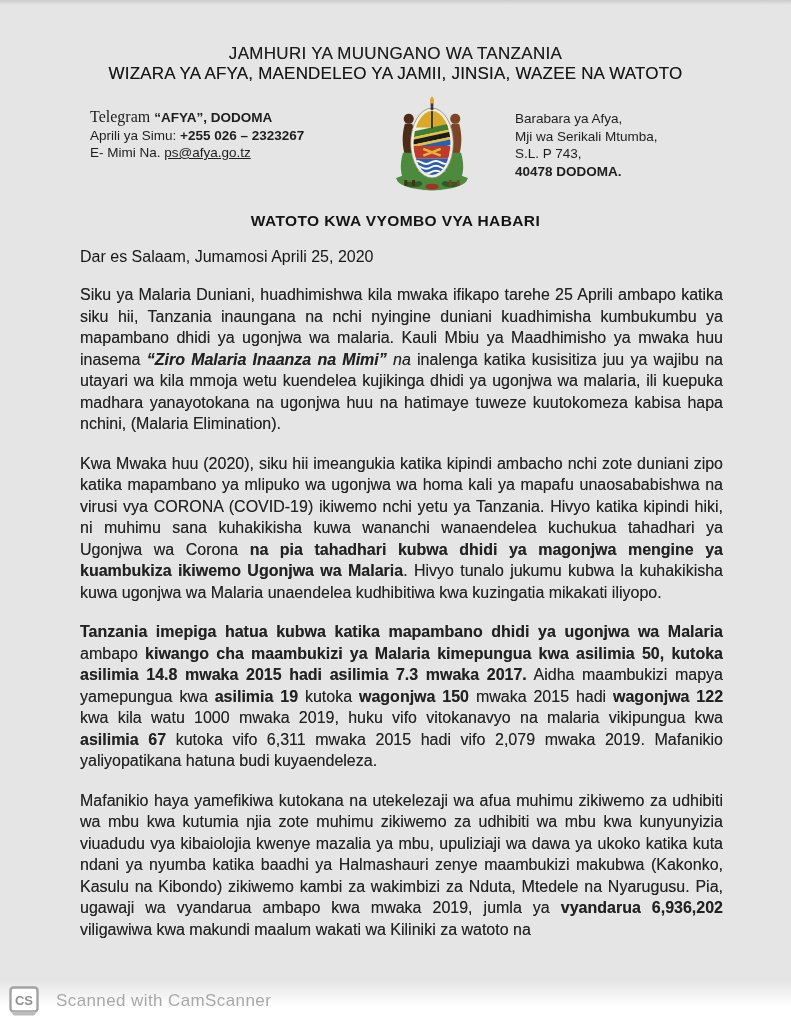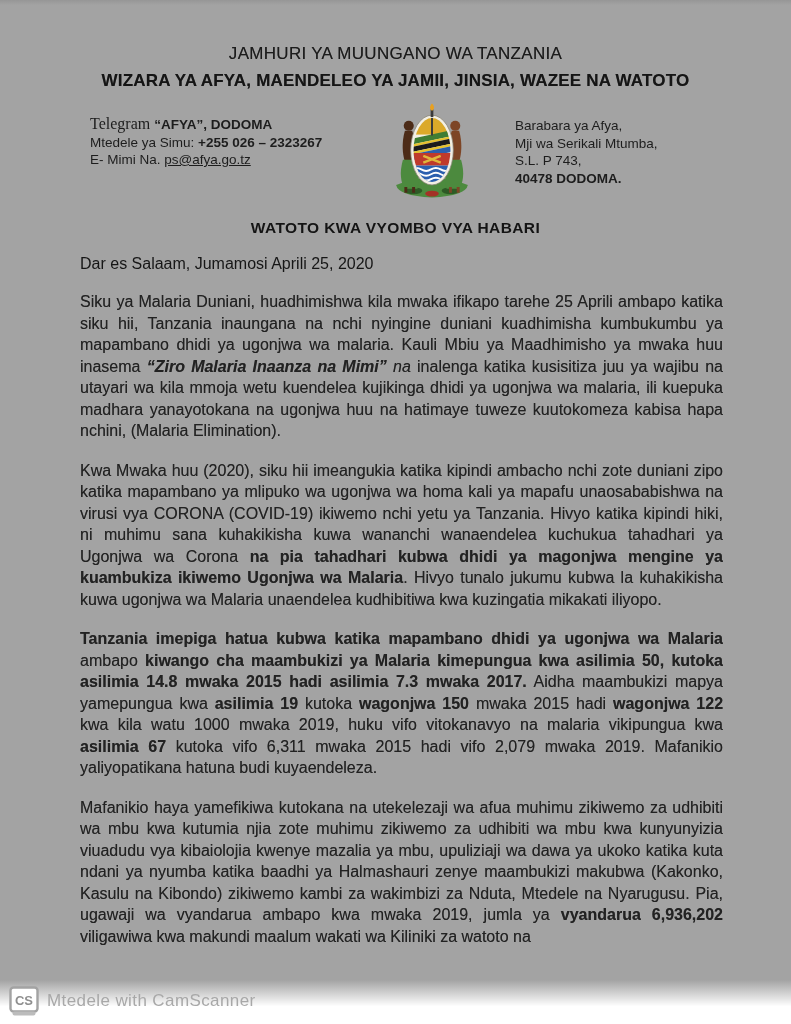--- a/index.html
+++ b/index.html
@@ -1,35 +1,35 @@
 <!DOCTYPE html>
 <html><head>
 <meta charset="utf-8">
 <style>
   html,body{margin:0;padding:0;background:#ffffff;}
   .page{
     position:relative;
     width:791px;height:1024px;
-    background:#a3a3a3;
+    background:#e5e5e5;
     overflow:hidden;
     font-family:"Liberation Sans","DejaVu Sans",sans-serif;
     color:#212121;
   }
   .scan-edge{
     position:absolute;top:0;left:0;right:0;height:5px;
     background:linear-gradient(to bottom, rgba(90,90,90,0.18), rgba(255,255,255,0));
   }
   .h1{
     margin-top:44px;text-align:center;
     font-size:17px;font-weight:400;letter-spacing:.3px;color:#1c1c1c;
     text-shadow:0 0 .5px rgba(20,20,20,.55);
   }
   .h2{
-    margin-top:7px;text-align:center;
-    font-size:17px;font-weight:700;letter-spacing:.2px;color:#151515;
+    text-align:center;
+    font-size:17px;font-weight:400;letter-spacing:.2px;color:#151515;
     text-shadow:0 0 .5px rgba(20,20,20,.5);
   }
   .head-row{
     display:flex;align-items:flex-start;
     padding:0 64px 0 90px;margin-top:16px;height:104px;
   }
   .contact{width:258px;padding-top:8px;font-size:13.5px;line-height:17.5px;color:#1d1d1d;}
   .contact .serif{font-family:"Liberation Serif","DejaVu Serif",serif;font-size:16px;}
   .bold{font-weight:700;}
   .email{color:inherit;text-decoration:underline;cursor:pointer;}
@@ -44,39 +44,39 @@
     text-align:justify;color:#222;
     text-shadow:0 0 .5px rgba(30,30,30,.5);
   }
   .para .b{font-weight:700;}
   .para .i{font-style:italic;}
   .footer{
     position:absolute;left:0;right:0;bottom:0;height:44px;
     background:linear-gradient(to bottom, rgba(255,255,255,0), #ffffff 60%);
     display:flex;align-items:flex-end;
   }
-  .footer-inner{display:flex;align-items:center;gap:8px;padding:0 0 8px 9px;}
+  .footer-inner{display:flex;align-items:center;gap:17px;padding:0 0 8px 9px;}
   .cs-label{
     font-size:17px;color:#a8a8a8;letter-spacing:.4px;
     font-weight:400;
   }
 </style>
 </head>
 <body>
 
 <div class="page">
   <div class="scan-edge"></div>
 
   <div class="h1">JAMHURI YA MUUNGANO WA TANZANIA</div>
   <div class="h2">WIZARA YA AFYA, MAENDELEO YA JAMII, JINSIA, WAZEE NA WATOTO</div>
 
   <div class="head-row">
     <div class="contact">
       <div><span class="serif">Telegram </span><span class="bold">“AFYA”, DODOMA</span></div>
-      <div><span>Mtedele ya Simu: </span><span class="bold">+255 026 – 2323267</span></div>
+      <div><span>Aprili ya Simu: </span><span class="bold">+255 026 – 2323267</span></div>
       <div><span>E- Mimi Na. </span><a class="email">ps@afya.go.tz</a></div>
     </div>
 
     <div class="emblem-wrap">
       <svg width="126" height="102" viewBox="0 0 130 104" aria-hidden="true">
 
         <path d="M28 86 Q65 71 102 86 Q100 97 65 99 Q30 97 28 86 Z" fill="#4c8a3e"></path>
         <ellipse cx="46" cy="92" rx="9" ry="3.5" fill="#2e5a26"></ellipse>
         <ellipse cx="84" cy="92" rx="9" ry="3.5" fill="#2e5a26"></ellipse>
         <ellipse cx="65" cy="95" rx="7" ry="3" fill="#a33226"></ellipse>
@@ -145,16 +145,16 @@
   <p class="para"><span class="b">Tanzania imepiga hatua kubwa katika mapambano dhidi ya ugonjwa wa Malaria</span><span> ambapo </span><span class="b">kiwango cha maambukizi ya Malaria kimepungua kwa asilimia 50, kutoka asilimia 14.8 mwaka 2015 hadi asilimia 7.3 mwaka 2017.</span><span> Aidha maambukizi mapya yamepungua kwa </span><span class="b">asilimia 19</span><span> kutoka </span><span class="b">wagonjwa 150</span><span> mwaka 2015 hadi </span><span class="b">wagonjwa 122</span><span> kwa kila watu 1000 mwaka 2019, huku vifo vitokanavyo na malaria vikipungua kwa </span><span class="b">asilimia 67</span><span> kutoka vifo 6,311 mwaka 2015 hadi vifo 2,079 mwaka 2019. Mafanikio yaliyopatikana hatuna budi kuyaendeleza.</span></p>
   <p class="para"><span>Mafanikio haya yamefikiwa kutokana na utekelezaji wa afua muhimu zikiwemo za udhibiti wa mbu kwa kutumia njia zote muhimu zikiwemo za udhibiti wa mbu kwa kunyunyizia viuadudu vya kibaiolojia kwenye mazalia ya mbu, upuliziaji wa dawa ya ukoko katika kuta ndani ya nyumba katika baadhi ya Halmashauri zenye maambukizi makubwa (Kakonko, Kasulu na Kibondo) zikiwemo kambi za wakimbizi za Nduta, Mtedele na Nyarugusu. Pia, ugawaji wa vyandarua ambapo kwa mwaka 2019, jumla ya </span><span class="b">vyandarua 6,936,202</span><span> viligawiwa kwa makundi maalum wakati wa Kiliniki za watoto na</span></p>
 
   <div class="footer">
     <div class="footer-inner">
       <svg width="30" height="30" viewBox="0 0 30 30" aria-hidden="true">
         <rect x="1.5" y="1.5" width="27" height="24" rx="3" fill="#ffffff" stroke="#a3a3a3" stroke-width="2.4"></rect>
         <rect x="3.5" y="25.5" width="23" height="4" rx="2" fill="#bcbcbc"></rect>
         <text x="15" y="18.5" text-anchor="middle" font-family="Liberation Sans, sans-serif" font-size="13" font-weight="700" fill="#8f8f8f">CS</text>
       </svg>
-      <span class="cs-label">Mtedele with CamScanner</span>
+      <span class="cs-label">Scanned with CamScanner</span>
     </div>
   </div>
 </div>
 
 </body></html>

